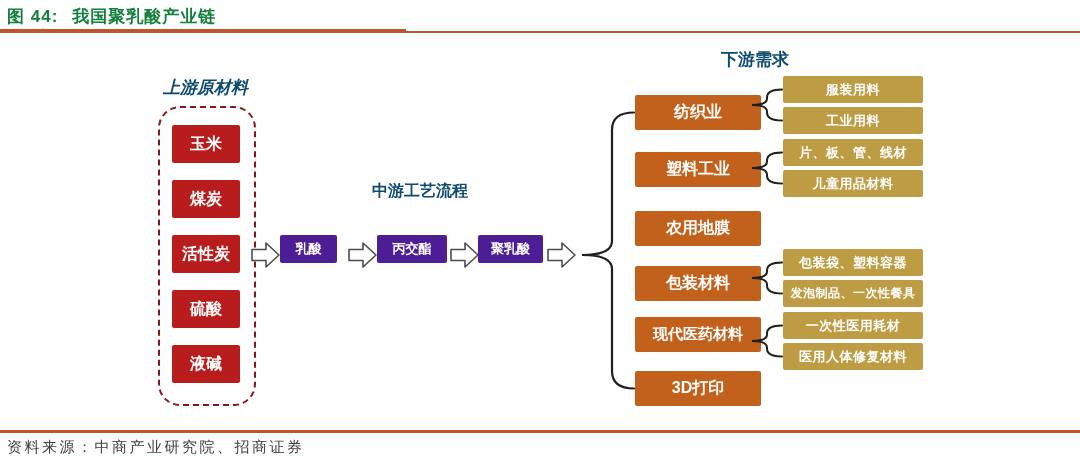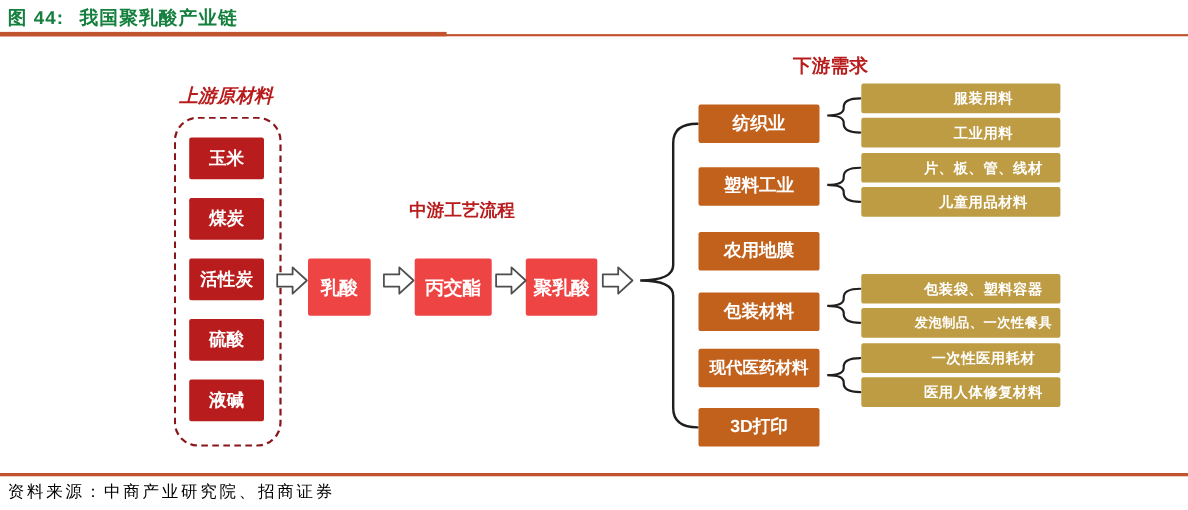--- a/index.html
+++ b/index.html
@@ -20,55 +20,55 @@
     letter-spacing: 1px;
     white-space: nowrap;
   }
   .title .gap { display: inline-block; width: 14px; }
   .rule { position: absolute; background: #C1532F; }
   .rule-thick { left: 0; top: 29px; width: 406px; height: 4px; }
   .rule-full  { left: 0; top: 31px; width: 1080px; height: 2px; }
   .rule-footer{ left: 0; top: 430px; width: 1080px; height: 3px; }
   .sec-label {
     position: absolute;
-    color: #b91c1c;
+    color: #0c4a6e;
     font-weight: bold;
     white-space: nowrap;
   }
   .node {
     position: absolute;
     color: #ffffff;
     font-weight: bold;
     display: flex;
     align-items: center;
     justify-content: center;
     border-radius: 2px;
     white-space: nowrap;
     text-align: center;
   }
   .u { background: #b91c1c; left: 172px; width: 68px; height: 38px; font-size: 16px; }
-  .m { background: #ef4444; top: 235px; height: 52px; font-size: 17px; }
-  .c { background: #C2611C; left: 635px; width: 110px; height: 35px; font-size: 16px; }
-  .s { background: #BE9C43; left: 783px; width: 140px; height: 27px; font-size: 13px; letter-spacing: 0.5px; padding-left: 41px; }
+  .m { background: #4c1d95; top: 235px; height: 28px; font-size: 13px; }
+  .c { background: #C2611C; left: 635px; width: 126px; height: 35px; font-size: 16px; }
+  .s { background: #BE9C43; left: 783px; width: 140px; height: 27px; font-size: 13px; letter-spacing: 0.5px; }
   .dashed-group {
     position: absolute;
     left: 158px; top: 106px;
     width: 94px; height: 296px;
     border: 2px dashed #8A1518;
     border-radius: 22px;
   }
   .overlay {
     position: absolute;
     left: 0; top: 0;
     pointer-events: none;
   }
   .source {
     position: absolute;
     left: 7px; top: 438px;
-    color: #000000;
+    color: #404040;
     font-size: 15px;
     letter-spacing: 2.5px;
     white-space: nowrap;
   }
 </style>
 </head>
 <body>
 
 <div class="canvas">
 

